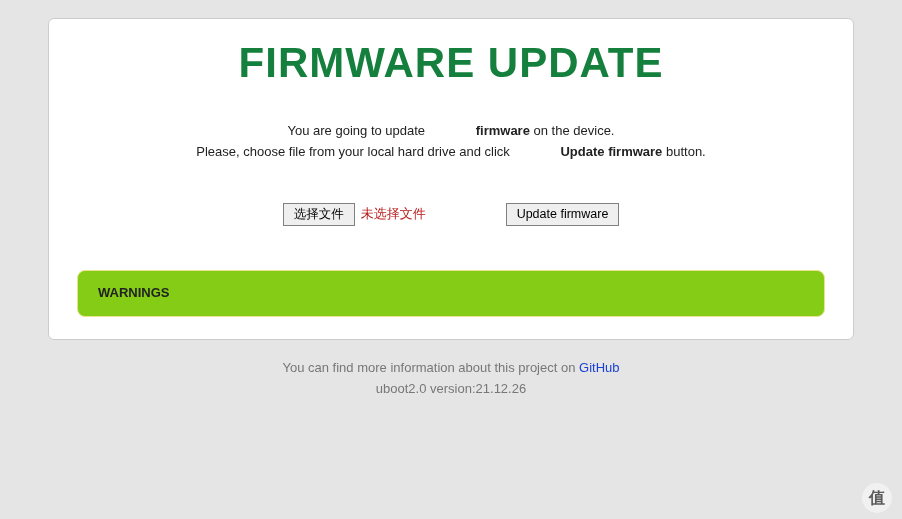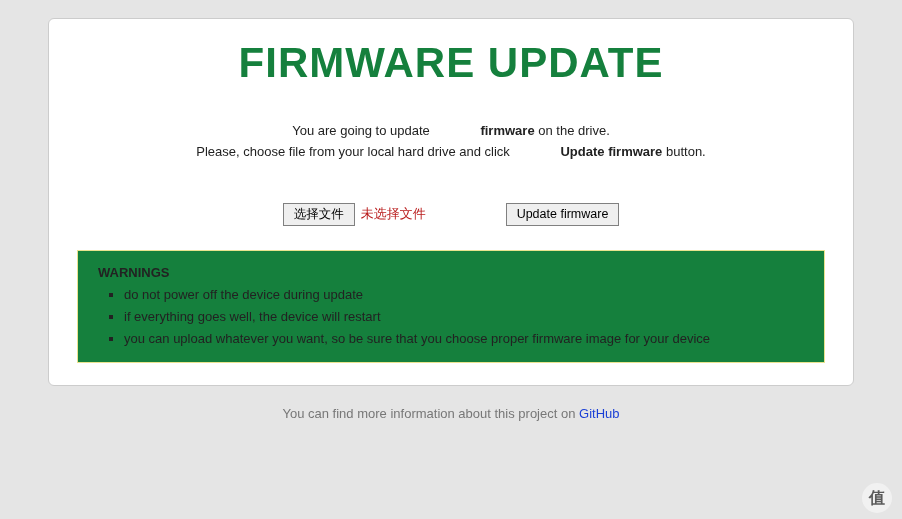--- a/index.html
+++ b/index.html
@@ -34,41 +34,41 @@
       text-align: center;
       line-height: 1.6;
       margin-bottom: 40px;
     }
     .intro b { font-weight: 700; margin-left: 47px; }
     .actions {
       display: flex;
       justify-content: center;
       align-items: flex-end;
       gap: 80px;
-      margin-bottom: 24px;
+      margin-bottom: 44px;
     }
     .file-group {
       display: inline-flex;
       align-items: center;
       gap: 6px;
     }
     .btn {
       font-family: inherit;
       font-size: 12.5px;
       background: #efefef;
       border: 1px solid #808080;
       padding: 2px 10px;
       cursor: pointer;
       line-height: 1.4;
     }
     .file-status { color: #b91c1c; }
     .warnings-box {
-      background: #15803d;
+      background: #84cc16;
       border: 1px solid #e9e38f;
-      border-radius: 0;
+      border-radius: 8px;
       padding: 14px 20px 12px 20px;
     }
     .warnings-title {
       font-weight: 700;
       margin: 0 0 4px 0;
       font-size: 13px;
     }
     .warnings-list {
       margin: 2px 0 0 0;
       padding-left: 26px;
@@ -115,41 +115,37 @@
       text-shadow: none;
     }
   </style>
 </head>
 <body>
 
 <div class="card">
   <h1 class="page-title">FIRMWARE UPDATE</h1>
 
   <div class="intro">
-    <span>You are going to update </span><b>firmware</b><span> on the drive.</span><br>
+    <span>You are going to update </span><b>firmware</b><span> on the device.</span><br>
     <span>Please, choose file from your local hard drive and click </span><b>Update firmware</b><span> button.</span>
   </div>
 
   <div class="actions">
     <span class="file-group">
       <button class="btn">选择文件</button>
       <span class="file-status">未选择文件</span>
     </span>
     <button class="btn">Update firmware</button>
   </div>
 
   <div class="warnings-box">
     <p class="warnings-title">WARNINGS</p>
-    <ul class="warnings-list">
-      <li>do not power off the device during update</li>
-      <li>if everything goes well, the device will restart</li>
-      <li>you can upload whatever you want, so be sure that you choose proper firmware image for your device</li>
-    </ul>
   </div>
 </div>
 
 <div class="footer">
   <span>You can find more information about this project on </span><a href="#">GitHub</a><br>
+  <span>uboot2.0 version:21.12.26</span>
 </div>
 
 <div class="watermark">
   <span class="wm-icon">值</span>
 </div>
 
 </body></html>

